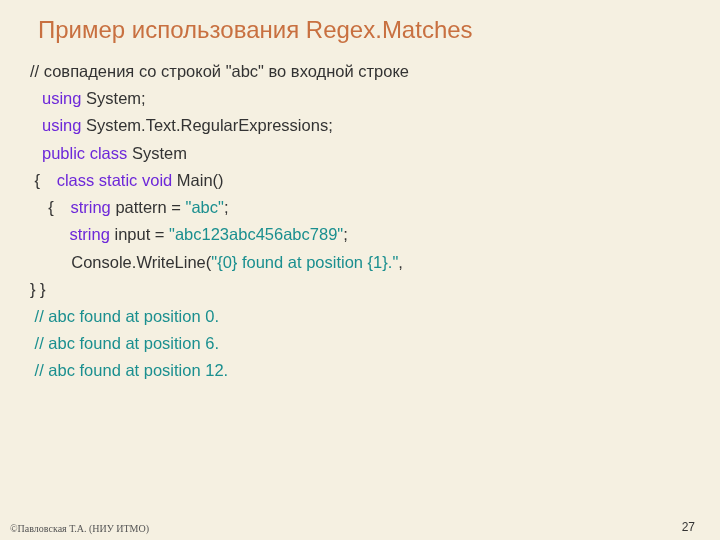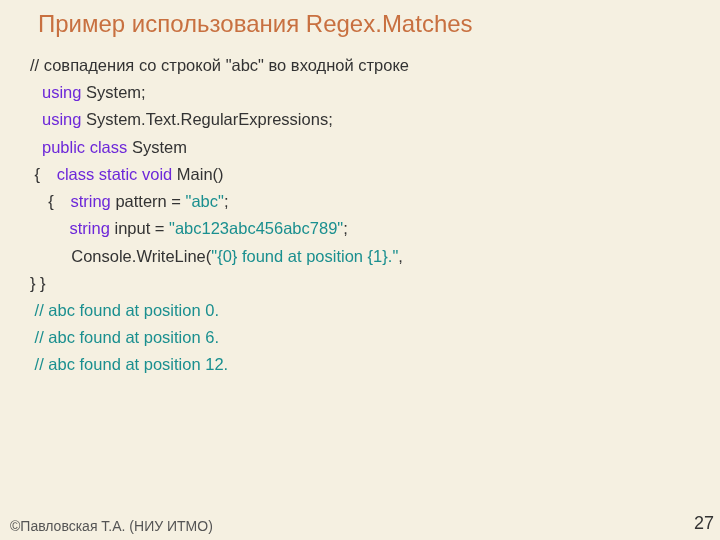--- a/index.html
+++ b/index.html
@@ -7,21 +7,21 @@
     padding: 0;
     width: 720px;
     height: 540px;
     background: #f5f0e1;
     font-family: Verdana, Arial, sans-serif;
     position: relative;
     overflow: hidden;
     box-sizing: border-box;
   }
   .slide {
-    padding: 10px 30px 0 30px;
+    padding: 16px 30px 0 30px;
   }
   .title {
     color: #c87040;
     font-size: 24px;
     font-weight: normal;
     margin: 0 0 14px 8px;
     font-family: Verdana, Arial, sans-serif;
   }
   .code {
     font-family: Verdana, Arial, sans-serif;
@@ -29,28 +29,29 @@
     line-height: 1.65;
     color: #333;
   }
   .line { white-space: pre; }
   .kw { color: #6d28d9; margin-left: 12px; }
   .teal { color: #1a8f8f; }
   .footer-left {
     position: absolute;
     left: 10px;
     bottom: 6px;
-    font-size: 14px;
+    font-size: 10px;
     color: #555;
+    font-family: Liberation Serif, serif;
   }
   .footer-right {
     position: absolute;
-    right: 6px;
+    right: 25px;
     bottom: 6px;
-    font-size: 18px;
+    font-size: 12px;
     color: #333;
   }
 </style>
 </head>
 <body>
 
 <div class="slide">
   <h1 class="title">Пример использования Regex.Matches</h1>
 
   <div class="code">

